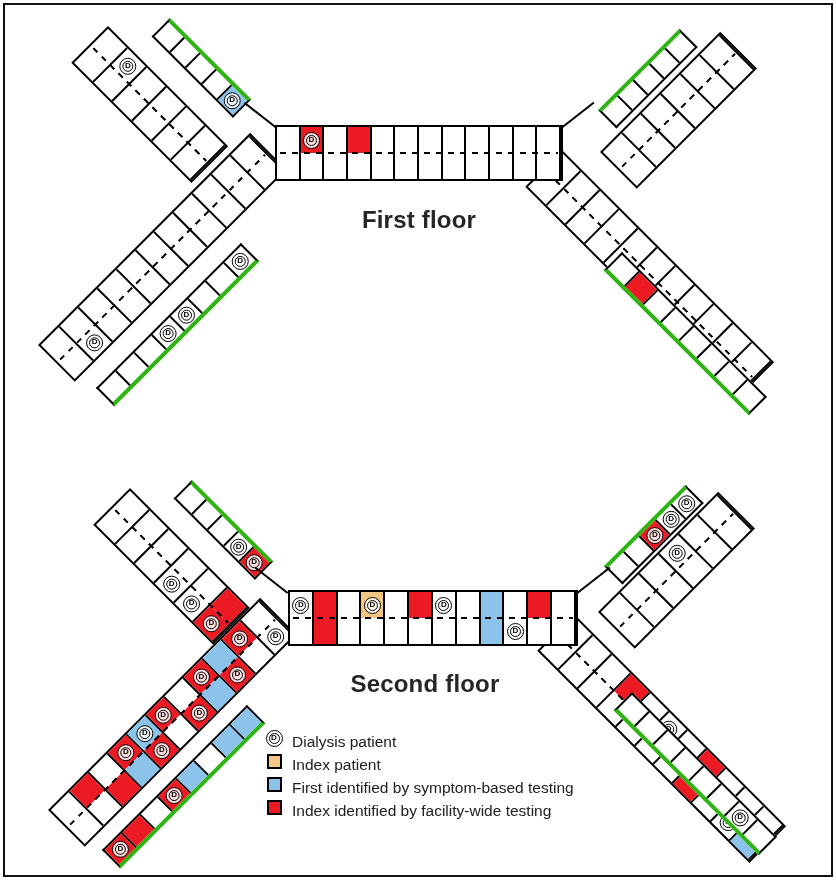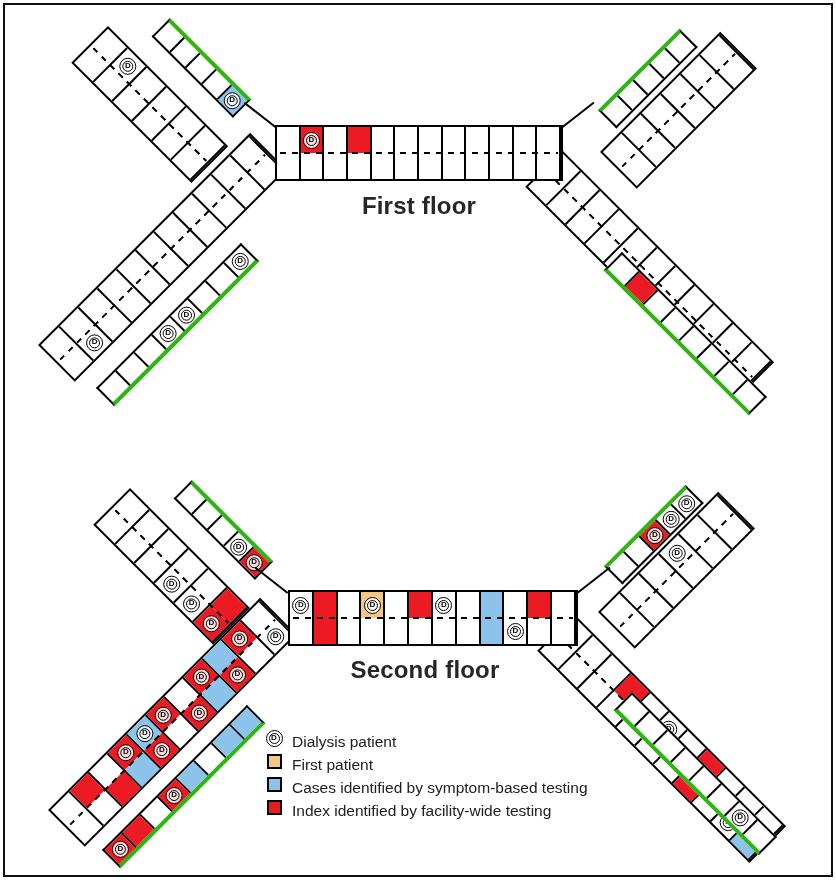--- a/index.html
+++ b/index.html
@@ -17,21 +17,21 @@
   .green-top{border-top:4.5px solid var(--green)!important;}
   .green-bottom{border-bottom:4.5px solid var(--green)!important;}
   
   .dmark{width:17px;height:17px;border:1.8px solid #000;border-radius:50%;background:rgba(255,255,255,.85);
          display:flex;align-items:center;justify-content:center;box-sizing:border-box;flex:none;}
   .dmark .din{width:11px;height:11px;border:1.3px solid #000;border-radius:50%;box-sizing:border-box;
          font:bold 8px/8.5px "Liberation Sans",sans-serif;text-align:center;color:#000;}
   
   .funnel{position:absolute;height:0;border-top:2.4px solid #000;transform-origin:0 0;}
   
-  .floor-label{position:absolute;text-align:center;font-size:24px;font-weight:bold;color:#262626;letter-spacing:.2px;}
+  .floor-label{position:absolute;text-align:center;font-size:24px;font-weight:bold;color:#262626;letter-spacing:.2px;margin-top:14px;}
   #label-floor1{left:275px;top:192px;width:288px;}
   #label-floor2{left:280px;top:656px;width:290px;}
   
   #legend{position:absolute;left:263px;top:727px;}
   .leg-row{display:flex;align-items:center;height:23px;}
   .leg-icon{width:22px;display:flex;justify-content:center;margin-right:7px;flex:none;}
   .swatch{width:15px;height:15px;border:2px solid #000;box-sizing:border-box;}
   .swatch-wrap{position:relative;}
   .swatch-single-underline{position:absolute;left:-4px;right:1px;bottom:-3px;height:3.5px;background:var(--green);}
   .leg-label{font-size:15.5px;color:#202020;white-space:nowrap;margin-top:6px;}
@@ -763,27 +763,27 @@
         <span class="dmark">
             <span class="din">D</span>
           </span>
       </span>
       <span class="leg-label">Dialysis patient</span>
     </div>
     <div class="leg-row">
       <span class="leg-icon">
         <span class="swatch" style="background: rgb(243, 198, 132);"></span>
       </span>
-      <span class="leg-label">First patient</span>
+      <span class="leg-label">Index patient</span>
     </div>
     <div class="leg-row">
       <span class="leg-icon">
         <span class="swatch" style="background: rgb(140, 195, 235);"></span>
       </span>
-      <span class="leg-label">Cases identified by symptom-based testing</span>
+      <span class="leg-label">First identified by symptom-based testing</span>
     </div>
     <div class="leg-row">
       <span class="leg-icon">
         <span class="swatch" style="background: rgb(236, 27, 35);"></span>
       </span>
       <span class="leg-label">Index identified by facility-wide testing</span>
     </div>
   </div>
 </div>
 

